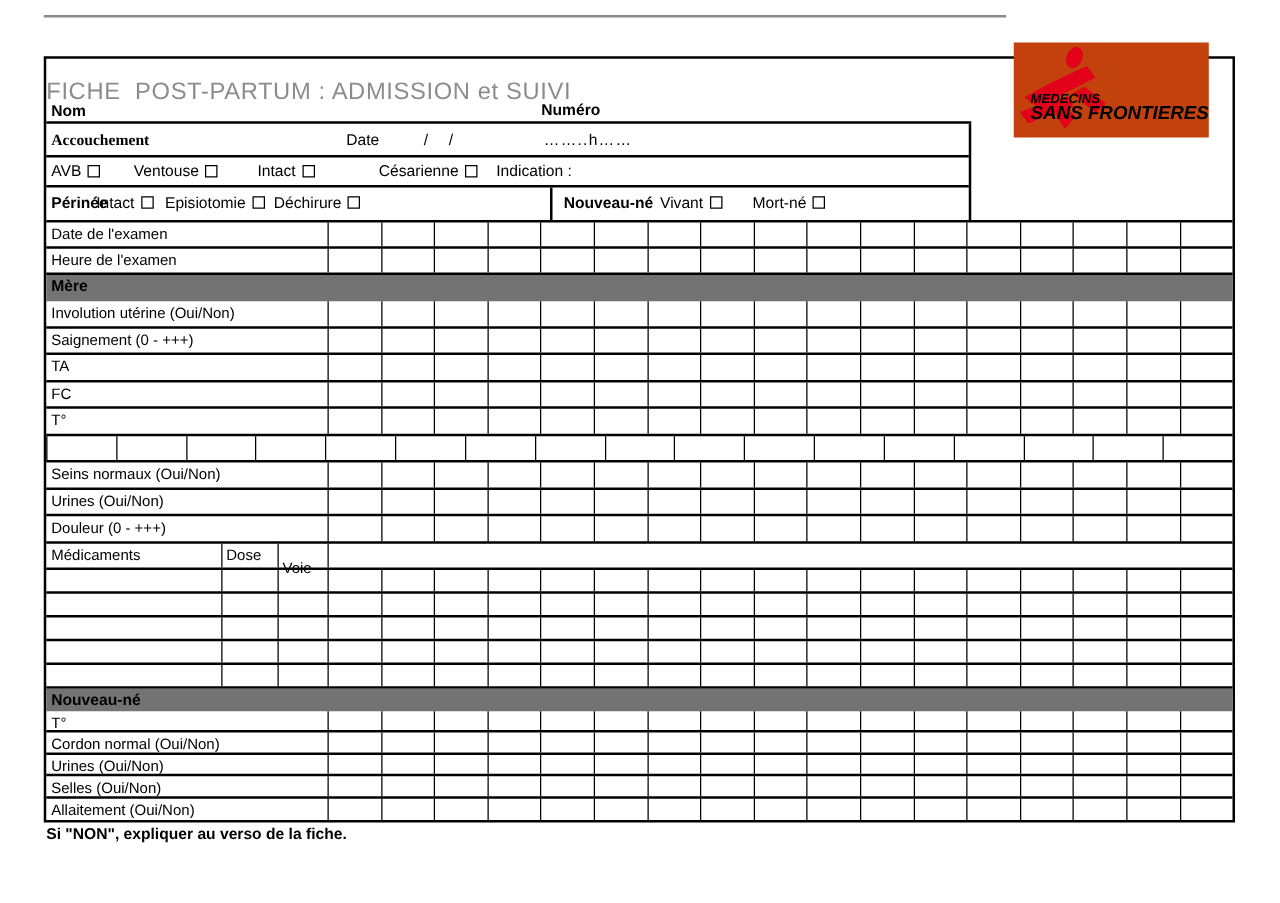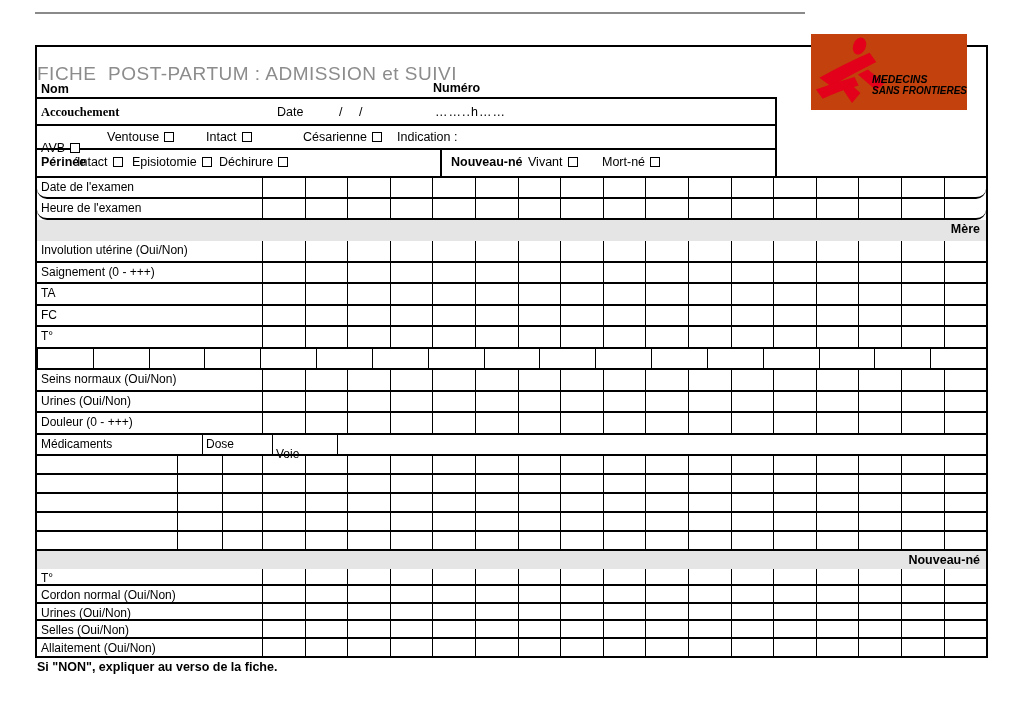--- a/index.html
+++ b/index.html
@@ -21,21 +21,21 @@
 
   .upper-left { width:740px; border-right:2px solid #000; }
   .acc-row { height:27px; border-bottom:2px solid #000; position:relative; font-size:12.5px; }
   .acc-label { position:absolute; left:4px; top:6px; font-weight:bold;font-family:Liberation Serif, serif; }
   .acc-date { position:absolute; left:240px; top:6px; }
   .acc-slash1 { position:absolute; left:302px; top:6px; }
   .acc-slash2 { position:absolute; left:322px; top:6px; }
   .acc-hours { position:absolute; left:398px; top:6px; letter-spacing:1px; }
 
   .avb-row { height:24px; border-bottom:2px solid #000; position:relative; font-size:12.5px; }
-  .avb-row .opt0 { position:absolute; left:4px;   top:15px; }
+  .avb-row .opt0 { position:absolute; left:4px;   top:4px; }
   .avb-row .opt1 { position:absolute; left:70px;  top:4px; }
   .avb-row .opt2 { position:absolute; left:169px; top:4px; }
   .avb-row .opt3 { position:absolute; left:266px; top:4px; }
   .avb-row .indication { position:absolute; left:360px; top:4px; }
 
   .perinee-row { height:26px; display:flex; font-size:12.5px; }
   .perinee-left { width:405px; border-right:2px solid #000; position:relative; }
   .perinee-left .plabel { position:absolute; left:4px; top:5px; font-weight:bold; }
   .perinee-left .p0 { position:absolute; left:40px;  top:5px; }
   .perinee-left .p1 { position:absolute; left:95px;  top:5px; }
@@ -45,39 +45,39 @@
   .perinee-right .n0 { position:absolute; left:86px;  top:5px; }
   .perinee-right .n1 { position:absolute; left:160px; top:5px; }
 
   .cb { display:inline-block; width:10px; height:10px; border:1.5px solid #000; margin-left:5px; vertical-align:-1px; background:#fff; }
 
   .grid { border-top:2px solid #000; }
   .g-row { display:flex; border-bottom:2px solid #000; font-size:12px; }
   .g-row:last-child { border-bottom:none; }
   .g-label { width:225px; padding:2px 0 0 4px; overflow:hidden; white-space:nowrap; }
   .g-cell { flex:1; border-left:1px solid #000; }
-  .g-band { background:#e5e5e5; font-weight:bold; padding:2px 6px 0 4px; font-size:12.5px;text-align:right; }
-  .r-exam   { height:21px;border-radius:10px; }
+  .g-band { background:#737373; font-weight:bold; padding:2px 16px 0 4px; font-size:12.5px; }
+  .r-exam   { height:21px; }
   .r-band   { height:21px; }
   .r-mere   { height:21.5px; }
-  .r-medhdr { height:21px;gap:25px; }
+  .r-medhdr { height:21px; }
   .r-med    { height:19px; }
   .r-band2  { height:18px; }
   .r-nb     { height:17.6px; }
   .med-name { width:140px; padding:2px 0 0 4px; white-space:nowrap; }
   .med-dose { width:45px;  border-left:1px solid #000; padding:2px 0 0 3px; }
   .med-voie { width:40px;  border-left:1px solid #000; padding:12px 0 0 3px; }
   .med-merged { flex:1; border-left:1px solid #000; }
 
   .footer-note { position:absolute; left:37px; top:660px; font-size:12.5px; font-weight:bold; }
 
   .logo-box { position:absolute; top:-13px; right:19px; width:156px; height:76px; background:#c2410c; z-index:5; }
   .logo-fig { position:absolute; left:2px; top:2px; }
   .logo-text { position:absolute; right:0px; bottom:14px; text-align:left; font-style:italic; font-weight:bold; line-height:11px; font-size:10.5px; letter-spacing:0px; }
-  .logo-text .l2 { font-size:10px; }
+  .logo-text .l2 { font-size:15px; }
 </style>
 </head>
 <body>
 
 <div class="top-artifact-line"></div>
 
 <div class="form">
 
   <div class="logo-box">
     <svg class="logo-fig" width="78" height="72" viewBox="0 0 90 86">

